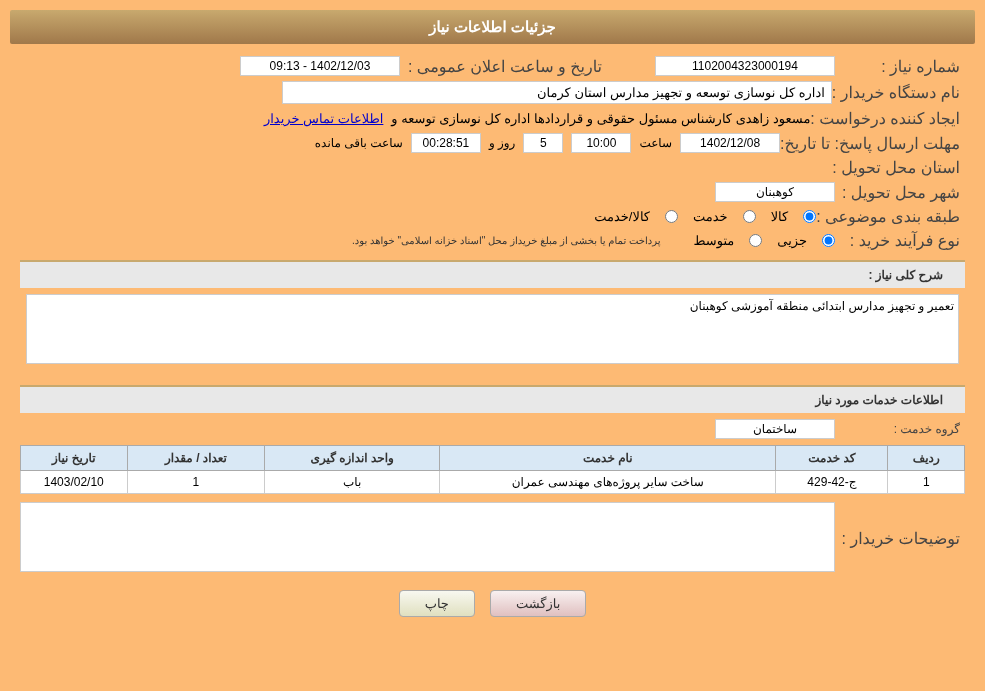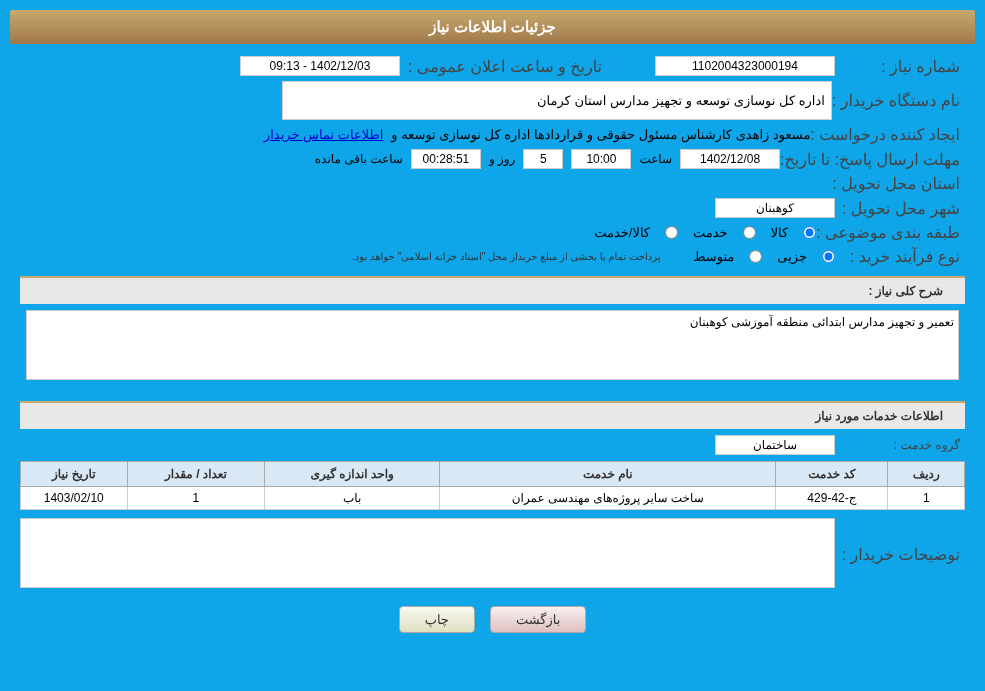--- a/index.html
+++ b/index.html
@@ -5,37 +5,37 @@
     * { box-sizing: border-box; margin: 0; padding: 0; }
     body {
       font-family: Tahoma, Arial, sans-serif;
       font-size: 13px;
       background: #f0f0f0;
       direction: rtl;
     }
     .page-wrapper {
       width: 985px;
       min-height: 691px;
-      background: #0ea5e9;
+      background: #fdba74;
       padding: 10px;
     }
     .header-bar {
       background: linear-gradient(to bottom, #c8a96e, #a0784a);
       color: #fff;
       text-align: center;
       padding: 8px 15px;
       font-size: 15px;
       font-weight: bold;
       margin-bottom: 12px;
       border-radius: 2px;
     }
     .value-box-full {
       border: 1px solid #ccc;
       background: #fff;
-      padding: 11px 6px;
+      padding: 3px 6px;
       min-height: 22px;
       width: 100%;
     }
     .section-title {
       background: #e8e8e8;
       border-top: 2px solid #c8a96e;
       padding: 6px 22px;
       font-weight: bold;
       font-size: 12px;
       margin: 10px 0 6px 0;

